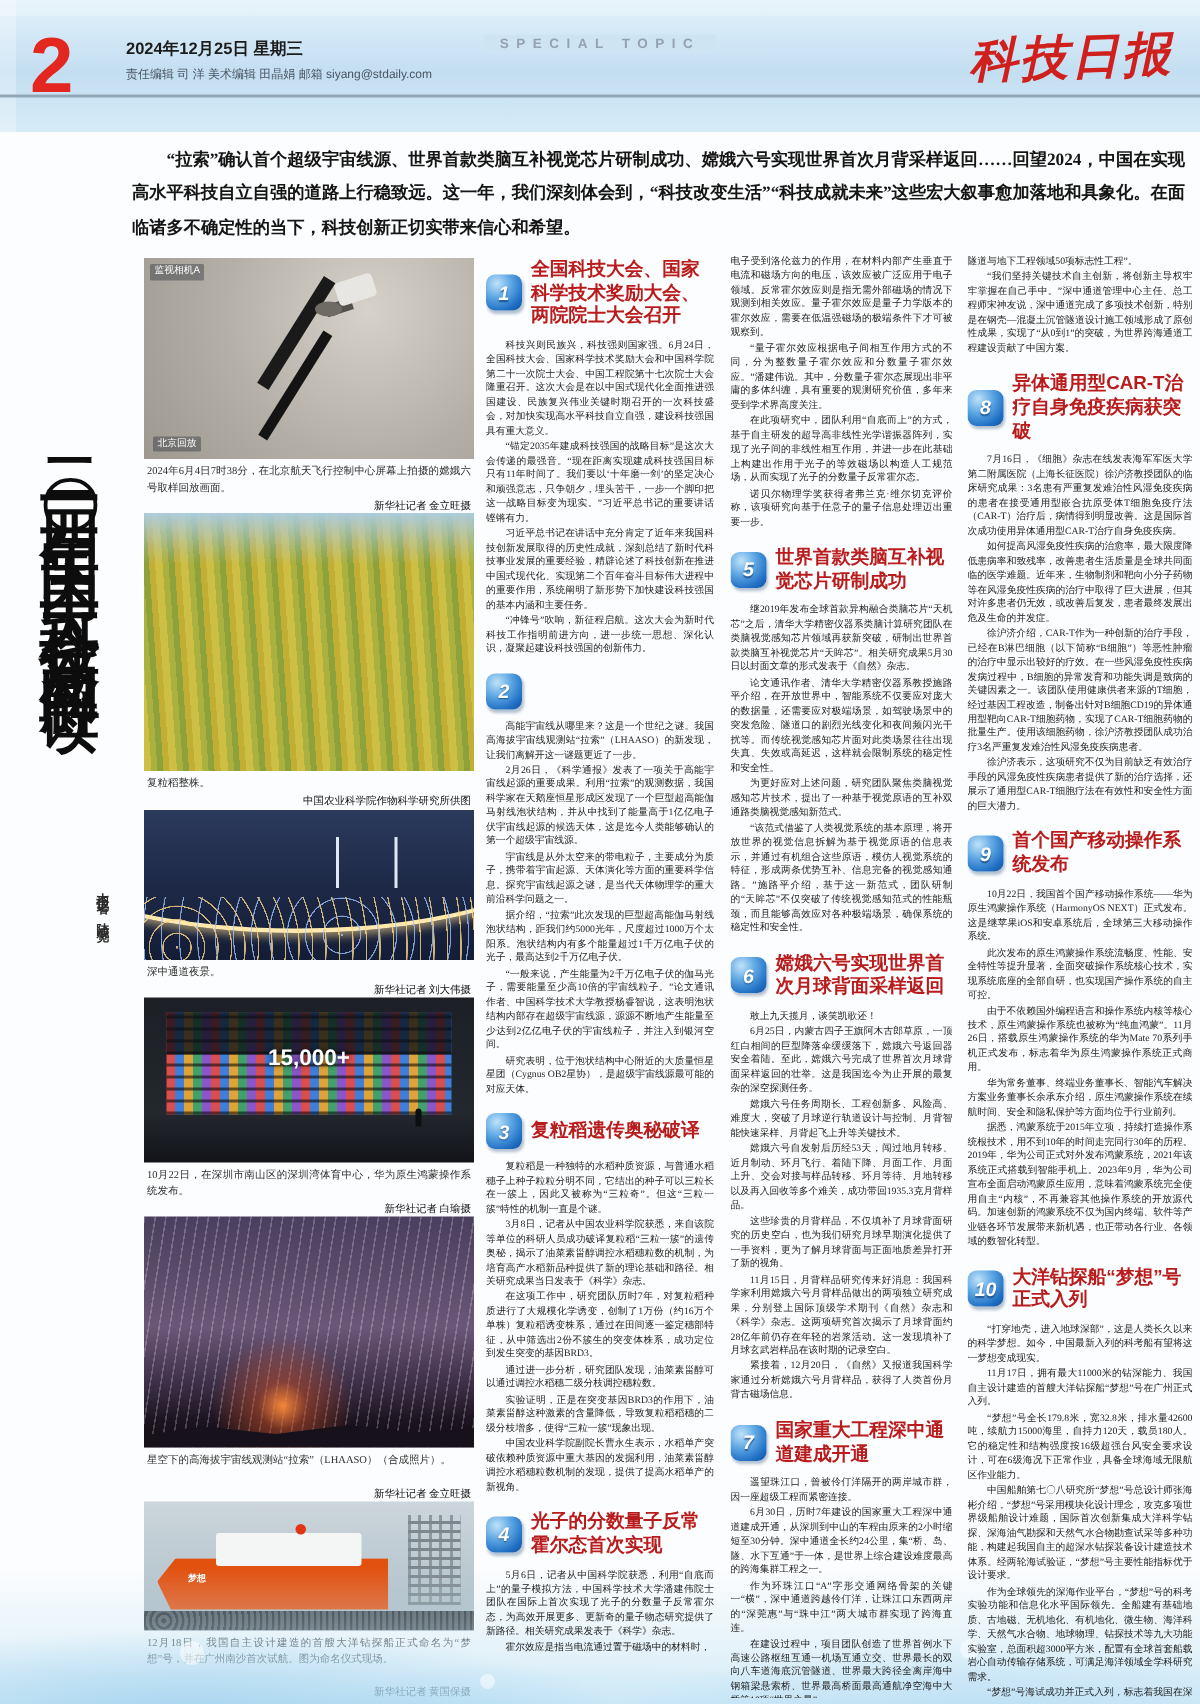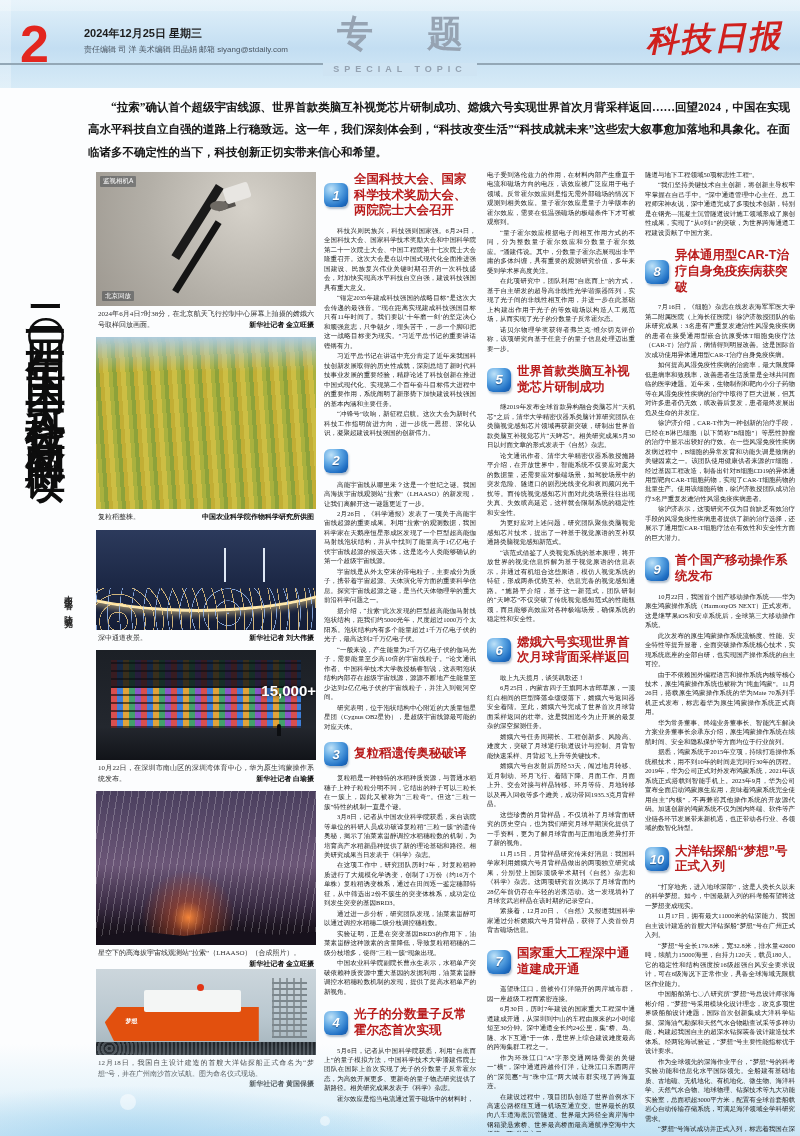--- a/index.html
+++ b/index.html
@@ -29,21 +29,21 @@
   
   .vtitle{position:absolute;left:22px;top:276px;height:800px;width:48px;
           writing-mode:vertical-rl;text-orientation:upright;
           font:900 40px/48px "Liberation Sans",sans-serif;color:#0d0d0d;letter-spacing:11px;}
   .vbyline{position:absolute;left:62px;top:588px;height:120px;writing-mode:vertical-rl;text-orientation:upright;
            font:700 8.5px/14px "Liberation Sans",sans-serif;color:#2b2b2b;letter-spacing:2px;}
   
   .photocol{position:absolute;left:96px;top:172px;width:220px;}
   .ph{position:relative;width:220px;overflow:hidden;}
   .cap{font:400 7px/1.5 "Liberation Serif",serif;color:#2e2e2e;margin:3px 2px 7px 2px;text-align:justify;}
-  .credit{font-weight:700;float:right;color:#111;}
+  .credit{font-weight:400;float:right;color:#111;margin-top:12px;}
   .ovl{position:absolute;font:400 6.5px/1 "Liberation Sans",sans-serif;color:#fff;
        background:rgba(20,30,40,.35);padding:2px 3px;border-radius:1px;}
   
   .ph-moon{height:134px;background:radial-gradient(circle at 68% 26%,#d6d2ca,#b3afa7 55%,#9d9890);}
   .ph-moon .arm{position:absolute;left:44%;top:6%;width:9px;height:84px;background:#1a1a1a;transform:rotate(32deg);box-shadow:18px 30px 0 -1px #141414;}
   .ph-moon .scoop{position:absolute;left:58%;top:10%;width:26px;height:16px;background:#e8e6e2;border-radius:3px;transform:rotate(-18deg);box-shadow:-14px 8px 0 -4px #55524e;}
   .ph-moon .hole{position:absolute;left:52%;top:22%;width:18px;height:10px;background:#6e6a64;border-radius:50%;}
   
   .ph-rice{height:172px;background:
       linear-gradient(180deg,rgba(173,205,228,.95) 0,rgba(173,205,228,.25) 14%,rgba(0,0,0,0) 20%),
@@ -57,21 +57,21 @@
   .ph-bridge .lights{position:absolute;left:0;bottom:0;width:100%;height:42px;opacity:.8;
       background:repeating-radial-gradient(circle at 10% 80%,#ffd98a 0 .7px,transparent 1px 9px),
                  repeating-radial-gradient(circle at 60% 60%,#9fc4ff 0 .6px,transparent 1px 12px);}
   
   .ph-hw{height:110px;background:linear-gradient(180deg,#1c2026 0%,#23272e 70%,#121419 100%);}
   .ph-hw .screen{position:absolute;left:7%;top:9%;width:86%;height:62%;
       background:
         repeating-linear-gradient(0deg,rgba(0,0,0,.55) 0 2px,transparent 2px 8px),
         repeating-linear-gradient(90deg,#d94f4f 0 6px,#3f7fd9 6px 12px,#e0a33a 12px 18px,#43a06c 18px 24px,#8a56c9 24px 30px);}
   .ph-hw .shade{position:absolute;left:7%;top:9%;width:86%;height:26%;background:rgba(10,14,20,.78);}
-  .ph-hw .count{position:absolute;left:0;top:30%;width:100%;text-align:right;
+  .ph-hw .count{position:absolute;left:0;top:30%;width:100%;text-align:center;
       font:700 15px/1 "Liberation Sans",sans-serif;color:#fff;text-shadow:0 0 4px rgba(0,0,0,.8);}
   .ph-hw .person{position:absolute;right:16%;bottom:22%;width:4px;height:12px;background:#0c0e11;border-radius:2px 2px 0 0;}
   
   .ph-sky{height:154px;background:
       radial-gradient(ellipse at 42% 82%,rgba(255,138,58,.95) 0,rgba(200,80,40,.5) 9%,transparent 26%),
       repeating-linear-gradient(99deg,rgba(255,255,255,.22) 0 1px,transparent 1px 7px),
       linear-gradient(180deg,#4a3f5e 0%,#6b5677 48%,#3a2c44 74%,#1c1420 88%,#120d15 100%);}
   .ph-sky .land{position:absolute;left:0;bottom:0;width:100%;height:20px;background:#17111c;
       clip-path:polygon(0 60%,18% 30%,40% 55%,62% 25%,82% 50%,100% 35%,100% 100%,0 100%);}
   
@@ -115,21 +115,20 @@
 <body>
 
 <div class="band"></div>
 <div class="band-rule"></div>
 <div class="pageno">2</div>
 <div class="dateblk">
   <div class="date">2024年12月25日 星期三</div>
   <div class="editors">责任编辑 司 洋  美术编辑 田晶娟  邮箱 siyang@stdaily.com</div>
 </div>
 <div class="section">
-  <div class="section-cn">专 题</div>
   <div class="section-en">SPECIAL TOPIC</div>
 </div>
 <div class="masthead">科技日报</div>
 
 <div class="intro">“拉索”确认首个超级宇宙线源、世界首款类脑互补视觉芯片研制成功、嫦娥六号实现世界首次月背采样返回……回望2024，中国在实现高水平科技自立自强的道路上行稳致远。这一年，我们深刻体会到，“科技改变生活”“科技成就未来”这些宏大叙事愈加落地和具象化。在面临诸多不确定性的当下，科技创新正切实带来信心和希望。</div>
 
 <div class="vtitle">二〇二四年国内十大科技新闻解读</div>
 <div class="vbyline">本报记者 陆成宽</div>
 
 <div class="photocol">

